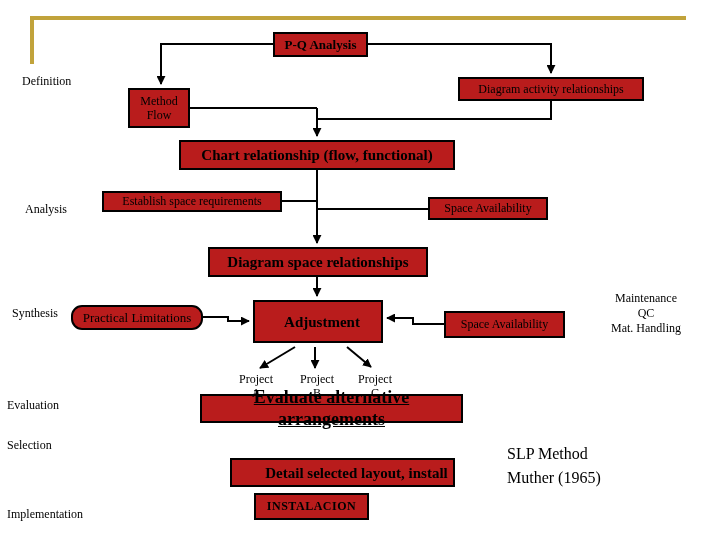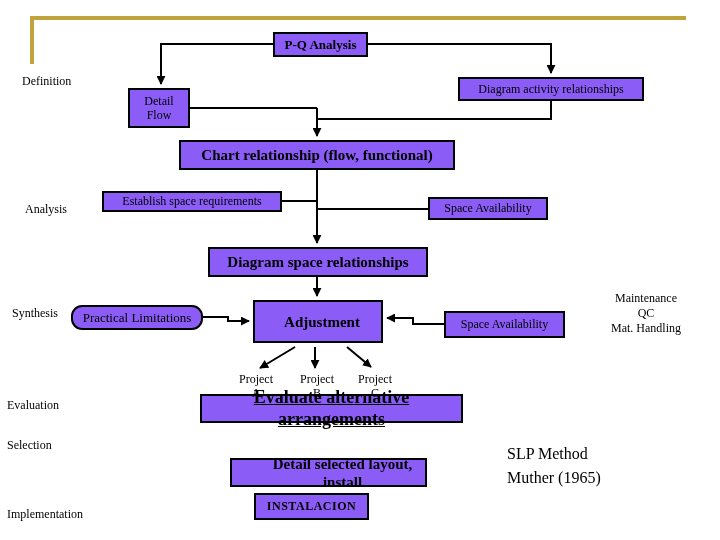--- a/index.html
+++ b/index.html
@@ -4,21 +4,21 @@
 <style>
   html,body{margin:0;padding:0;background:#fff;}
   .slide{
     position:relative;width:720px;height:540px;background:#ffffff;
     font-family:"Liberation Serif","DejaVu Serif",serif;color:#000;overflow:hidden;
   }
   .accent-h{position:absolute;left:30px;top:16px;width:656px;height:4px;background:#C1A33B;}
   .accent-v{position:absolute;left:30px;top:16px;width:4px;height:48px;background:#C1A33B;}
   .connectors{position:absolute;left:0;top:0;width:720px;height:540px;}
   .box{
-    position:absolute;border:2px solid #000;background:#8b5cf6;
+    position:absolute;border:2px solid #000;background:#b91c1c;
     display:flex;align-items:center;justify-content:center;
     text-align:center;font-size:12px;line-height:1.2;box-sizing:border-box;
     z-index:2;
   }
   .bold{font-weight:bold;}
   .stage-label{position:absolute;font-size:12px;z-index:2;}
   .freetext{position:absolute;text-align:center;font-size:12px;line-height:15px;z-index:2;}
   .project{position:absolute;width:64px;text-align:center;font-size:12px;line-height:14px;z-index:2;}
   .slp{position:absolute;font-size:16px;line-height:24px;text-align:left;z-index:2;}
 </style>
@@ -56,21 +56,21 @@
   <div class="stage-label" style="left:25px;top:202px;">Analysis</div>
   <div class="stage-label" style="left:12px;top:306px;">Synthesis</div>
   <div class="stage-label" style="left:7px;top:398px;">Evaluation</div>
   <div class="stage-label" style="left:7px;top:438px;">Selection</div>
   <div class="stage-label" style="left:7px;top:507px;">Implementation</div>
 
   <div class="box bold" style="left:273px;top:32px;width:95px;height:25px;font-size:13px;">P-Q Analysis</div>
 
   <div class="box" style="left:128px;top:88px;width:62px;height:40px;">
     <div>
-      <div>Detail</div>
+      <div>Method</div>
       <div>Flow</div>
     </div>
   </div>
 
   <div class="box" style="left:458px;top:77px;width:186px;height:24px;">Diagram activity relationships</div>
 
   <div class="box bold" style="left:179px;top:140px;width:276px;height:30px;font-size:15px;">Chart relationship (flow, functional)</div>
 
   <div class="box" style="left:102px;top:191px;width:180px;height:21px;">Establish space requirements</div>
 
@@ -79,21 +79,21 @@
   <div class="box bold" style="left:208px;top:247px;width:220px;height:30px;font-size:15px;">Diagram space relationships</div>
 
   <div class="box" style="left:71px;top:305px;width:132px;height:25px;font-size:13px;border-radius:11px;">Practical Limitations</div>
 
   <div class="box bold" style="left:253px;top:300px;width:130px;height:43px;font-size:15px;padding-left:8px;">Adjustment</div>
 
   <div class="box" style="left:444px;top:311px;width:121px;height:27px;">Space Availability</div>
 
   <div class="box bold" style="left:200px;top:394px;width:263px;height:29px;font-size:18px;text-decoration:underline;">Evaluate alternative arrangements</div>
 
-  <div class="box bold" style="left:230px;top:458px;width:197px;height:29px;font-size:15px;padding-left:28px;">Detail selected layout, install</div>
+  <div class="box bold" style="left:230px;top:458px;width:225px;height:29px;font-size:15px;padding-left:28px;">Detail selected layout, install</div>
 
   <div class="box bold" style="left:254px;top:493px;width:115px;height:27px;letter-spacing:0.5px;">INSTALACION</div>
 
   <div class="freetext" style="left:582px;top:291px;width:128px;">
     <div>Maintenance</div>
     <div>QC</div>
     <div>Mat. Handling</div>
   </div>
 
   <div class="project" style="left:224px;top:372px;">

